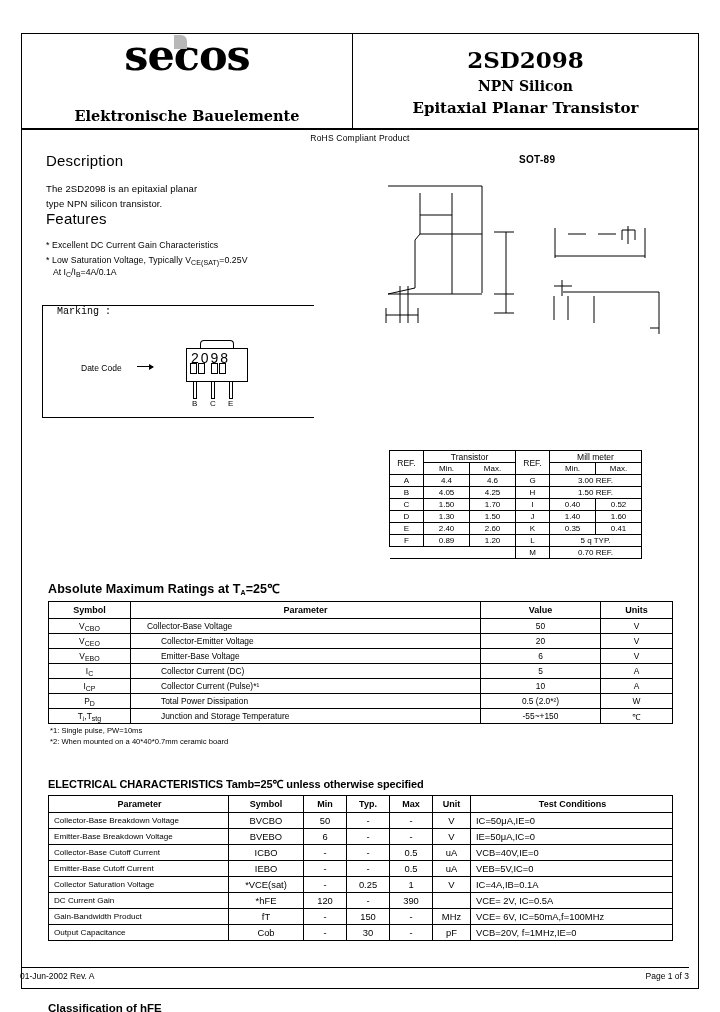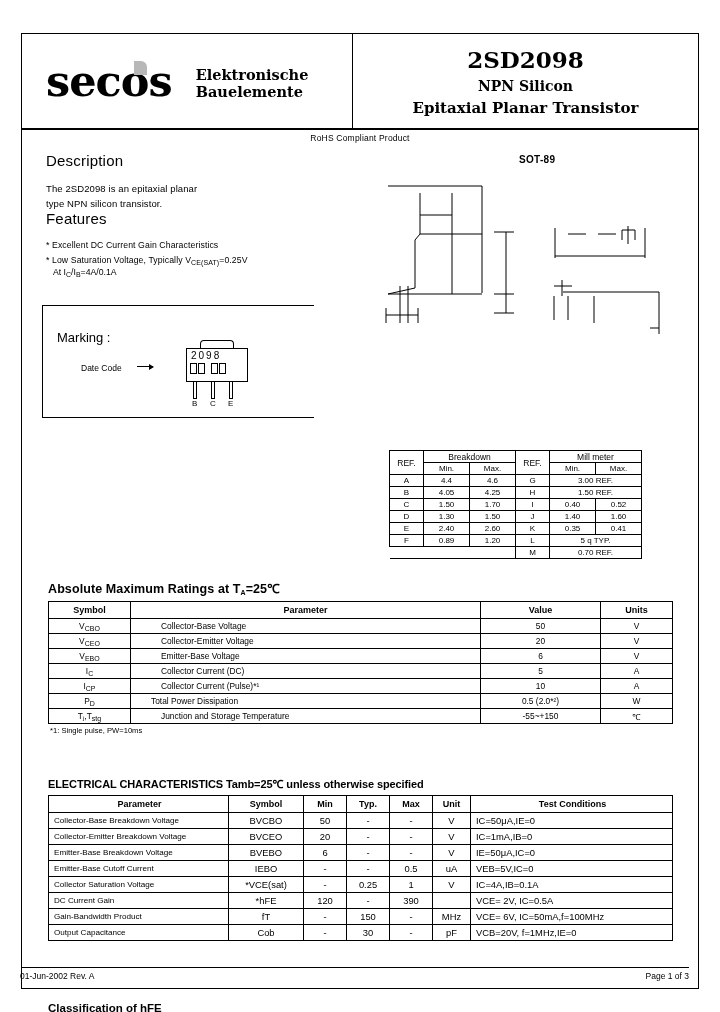--- a/index.html
+++ b/index.html
@@ -17,22 +17,22 @@
     left:21px; top:33px;
     width:678px; height:956px;
     border:1.5px solid #000;
     background:#fff;
   }
 
   
   .hdr { display:flex; height:96px; border-bottom:2.5px solid #000; }
   .hdr-left {
     width:331px; border-right:1.5px solid #000;
-    display:flex; 
-    align-items:center; justify-content:center;
+    display:flex; flex-direction:column;
+    align-items:center; gap:27px;
   }
   .logo-wrap { position:relative; height:42px; width:250px; }
   .logo-text {
     font-family:"DejaVu Serif", serif;
     font-weight:bold; font-size:43px; letter-spacing:-1px;
     line-height:42px; text-align:center; color:#000;
   }
   .logo-dot {
     position:absolute; left:112px; top:1px;
     width:13px; height:14px; background:#b8b8b8;
@@ -65,24 +65,24 @@
   .feat-line { font-size:8.7px; margin-top:5px; letter-spacing:.1px; }
   .feat-cont { font-size:8.7px; margin-top:1px; padding-left:7px; }
   sub { font-size:7px; vertical-align:-2px; }
 
   
   .mark-box {
     position:absolute; left:20px; top:175px;
     width:272px; height:113px;
     border:1.5px solid #000; border-right:none;
   }
-  .mark-title { font-size:13px; margin:24px 0 0 14px; }
+  .mark-title { font-size:10px; margin:0 0 0 14px;font-family:Liberation Mono, monospace; }
   .mark-draw { position:absolute; left:110px; top:24px; width:150px; height:80px; }
   .pkg-body { position:absolute; left:33px; top:18px; width:62px; height:34px; border:1.2px solid #000; }
-  .pkg-code { position:absolute; left:38px; top:20px; font-size:10px; letter-spacing:2px;text-align:center; }
+  .pkg-code { position:absolute; left:38px; top:20px; font-size:14px; letter-spacing:2px;text-align:center; }
   .datecode-cells { position:absolute; left:37px; top:33px; display:flex; gap:1px; }
   .dc { width:7px; height:11px; border:1px solid #000; }
   .dc.gap { border:none; width:4px; }
   .brace { position:absolute; left:47px; top:10px; width:34px; height:8px;
            border:1.2px solid #000; border-bottom:none; border-radius:4px 4px 0 0; }
   .lead { position:absolute; width:4px; height:17px; border:1px solid #000; border-top:none; top:52px; }
   .lead.l1 { left:40px; } .lead.l2 { left:58px; } .lead.l3 { left:76px; }
   .pin { position:absolute; top:69px; font-size:8px; }
   .pin.p1 { left:39px; } .pin.p2 { left:57px; } .pin.p3 { left:75px; }
   .dc-label { position:absolute; left:-88px; top:33px; font-size:8.5px; white-space:nowrap;padding-left:16px; }
@@ -246,21 +246,21 @@
           <line x1="172" y1="118" x2="190" y2="118"></line>
           <line x1="180" y1="112" x2="180" y2="128"></line>
         </g>
       </svg>
     </div>
 
     <table class="dimtbl">
       <tbody>
           <tr>
         <td class="refc hd" rowspan="2">REF.</td>
-        <td class="hd" colspan="2">Breakdown</td>
+        <td class="hd" colspan="2">Transistor</td>
         <td class="refc hd" rowspan="2">REF.</td>
         <td class="hd" colspan="2">Mill meter</td>
       </tr>
       <tr>
         <td class="vc">Min.</td>
         <td class="vc">Max.</td>
         <td class="vc">Min.</td>
         <td class="vc">Max.</td>
       </tr>
       <tr>
@@ -321,21 +321,21 @@
       <table class="dt">
         <tbody>
             <tr>
           <th class="amr-sym">Symbol</th>
           <th>Parameter</th>
           <th class="amr-val">Value</th>
           <th class="amr-unit">Units</th>
         </tr>
         <tr class="thick-top">
           <td class="ctr"><span>V</span><sub>CBO</sub></td>
-          <td style="padding-left:30px">Collector-Base Voltage</td>
+          <td style="padding-left:16px">Collector-Base Voltage</td>
           <td class="ctr">50</td>
           <td class="ctr">V</td>
         </tr>
         <tr>
           <td class="ctr" style="border-top:none"><span>V</span><sub>CEO</sub></td>
           <td style="padding-left:30px;border-top:none">Collector-Emitter Voltage</td>
           <td class="ctr">20</td>
           <td class="ctr">V</td>
         </tr>
         <tr class="thick-top">
@@ -351,33 +351,34 @@
           <td class="ctr">A</td>
         </tr>
         <tr class="thick-top">
           <td class="ctr"><span>I</span><sub>CP</sub></td>
           <td style="padding-left:30px">Collector Current (Pulse)*¹</td>
           <td class="ctr">10</td>
           <td class="ctr">A</td>
         </tr>
         <tr>
           <td class="ctr" style="border-top:none"><span>P</span><sub>D</sub></td>
-          <td style="padding-left:20px;border-top:none">Total Power Dissipation</td>
+          <td style="padding-left:30px;border-top:none">Total Power Dissipation</td>
           <td class="ctr">0.5 (2.0*²)</td>
           <td class="ctr">W</td>
         </tr>
         <tr>
           <td class="ctr" style="border-top:none"><span>Tⱼ,T</span><sub>stg</sub></td>
           <td style="padding-left:30px;border-top:none">Junction and Storage Temperature</td>
           <td class="ctr">-55~+150</td>
           <td class="ctr">℃</td>
         </tr>
       </tbody>
         </table>
       <div class="fnote">*1: Single pulse, PW=10ms</div>
+      <div class="fnote">*2: When mounted on a 40*40*0.7mm ceramic board</div>
     </div>
 
     <div class="ec-wrap">
       <div class="ec-title">ELECTRICAL  CHARACTERISTICS   Tamb=25℃    unless  otherwise  specified</div>
       <table class="dt ec">
         <tbody>
             <tr>
           <th class="ec-par">Parameter</th>
           <th class="ec-sym">Symbol</th>
           <th class="ec-n">Min</th>
@@ -389,36 +390,36 @@
         <tr>
           <td class="ec-par">Collector-Base Breakdown Voltage</td>
           <td class="ec-sym big">BVCBO</td>
           <td class="ec-n big">50</td>
           <td class="ec-n big">-</td>
           <td class="ec-n big">-</td>
           <td class="ec-u big">V</td>
           <td class="ec-tc big">IC=50μA,IE=0</td>
         </tr>
         <tr>
-          <td class="ec-par" style="border-top:none">Collector-Emitter Breakdown Voltage</td>
-          <td class="ec-sym big" style="border-top:none">BVCEO</td>
-          <td class="ec-n big" style="border-top:none">20</td>
-          <td class="ec-n big" style="border-top:none">-</td>
-          <td class="ec-n big" style="border-top:none">-</td>
-          <td class="ec-u big" style="border-top:none">V</td>
-          <td class="ec-tc big" style="border-top:none">IC=1mA,IB=0</td>
-        </tr>
-        <tr>
           <td class="ec-par">Emitter-Base Breakdown Voltage</td>
           <td class="ec-sym big">BVEBO</td>
           <td class="ec-n big">6</td>
           <td class="ec-n big">-</td>
           <td class="ec-n big">-</td>
           <td class="ec-u big">V</td>
           <td class="ec-tc big">IE=50μA,IC=0</td>
+        </tr>
+        <tr>
+          <td class="ec-par">Collector-Base Cutoff Current</td>
+          <td class="ec-sym big">ICBO</td>
+          <td class="ec-n big">-</td>
+          <td class="ec-n big">-</td>
+          <td class="ec-n big">0.5</td>
+          <td class="ec-u big">uA</td>
+          <td class="ec-tc big">VCB=40V,IE=0</td>
         </tr>
         <tr>
           <td class="ec-par" style="border-top:none">Emitter-Base Cutoff Current</td>
           <td class="ec-sym big" style="border-top:none">IEBO</td>
           <td class="ec-n big" style="border-top:none">-</td>
           <td class="ec-n big" style="border-top:none">-</td>
           <td class="ec-n big" style="border-top:none">0.5</td>
           <td class="ec-u big" style="border-top:none">uA</td>
           <td class="ec-tc big" style="border-top:none">VEB=5V,IC=0</td>
         </tr>

